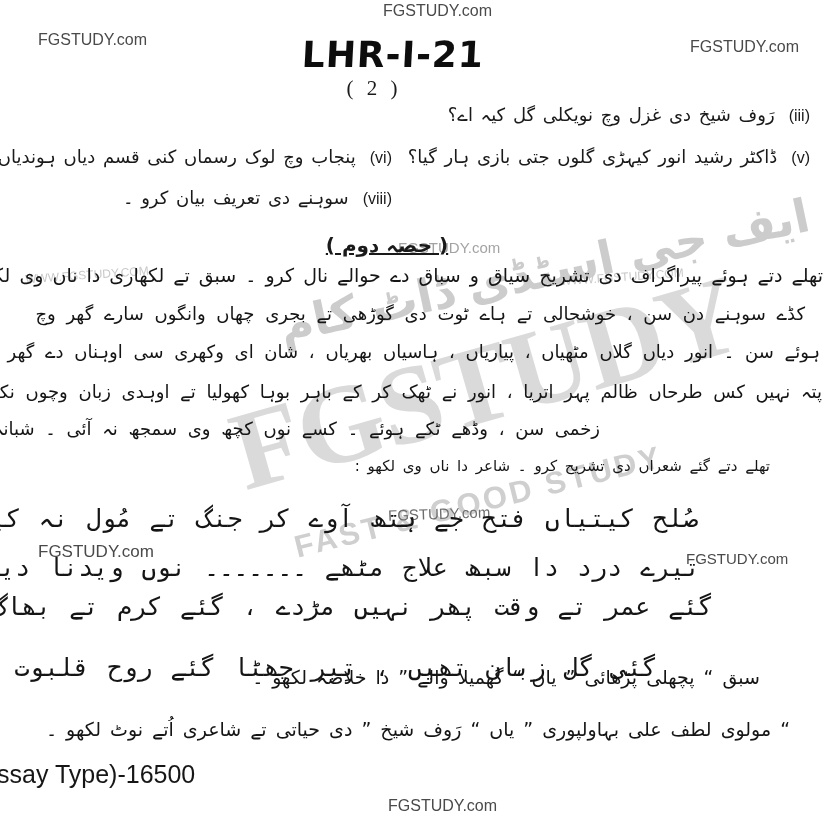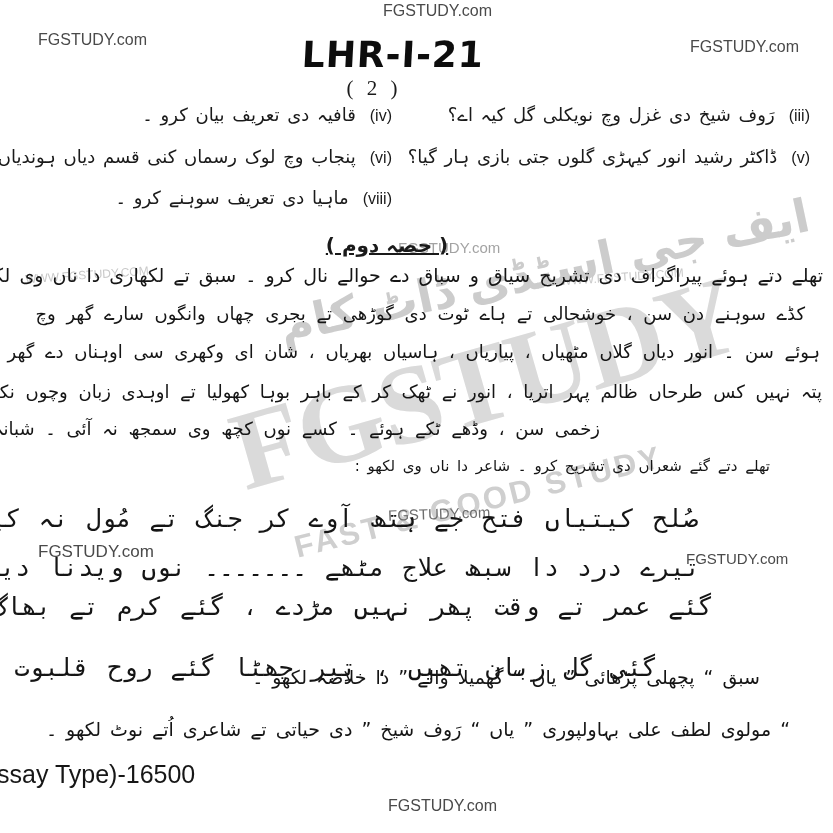--- a/index.html
+++ b/index.html
@@ -129,35 +129,32 @@
 <div class="wm-faint" style="left:25px; top:268px;">WWW.FGSTUDY.COM</div>
 <div class="wm-faint" style="left:560px; top:270px;">WWW.FGSTUDY.COM</div>
 
 <div class="paper-code">LHR-I-21</div>
 <div class="page-number">( 2 )</div>
 
 <div class="qrow" style="top:104px;">
   <div class="q q-right">
     <span class="qnum">(iii)</span><span class="qtext">رَوف شیخ دی غزل وچ نویکلی گل کیہ اے؟</span>
   </div>
-  <div class="q q-left">
-    <span class="qnum">(iv)</span><span class="qtext">قافیہ دی تعریف بیان کرو ۔</span>
-  </div>
 </div>
 <div class="qrow" style="top:146px;">
   <div class="q q-right">
     <span class="qnum">(v)</span><span class="qtext">ڈاکٹر رشید انور کیہڑی گلوں جتی بازی ہار گیا؟</span>
   </div>
   <div class="q q-left">
     <span class="qnum">(vi)</span><span class="qtext">پنجاب وچ لوک رسماں کنی قسم دیاں ہوندیاں نیں؟ وضاحت</span>
   </div>
 </div>
 <div class="qrow" style="top:187px;">
   <div class="q q-left">
-    <span class="qnum">(viii)</span><span class="qtext">ماہیا دی تعریف سوہنے کرو ۔</span>
+    <span class="qnum">(viii)</span><span class="qtext">سوہنے دی تعریف بیان کرو ۔</span>
   </div>
 </div>
 
 <div class="wm-heading">FGSTUDY.com</div>
 <div class="section-heading">( حصہ دوم )</div>
 
 <div class="urdu passage-instruction">تھلے دتے ہوئے پیراگراف دی تشریح سیاق و سباق دے حوالے نال کرو ۔ سبق تے لکھاری دا ناں وی لکھو :</div>
 <div class="urdu p-line" style="top:303px; right:28px;">کڈے سوہنے دن سن ، خوشحالی تے ہاے ٹوت دی گوڑھی تے بجری چھاں وانگوں سارے گھر وچ</div>
 <div class="urdu p-line" style="top:341px; right:13px;">ہوئے سن ۔ انور دیاں گلاں مٹھیاں ، پیاریاں ، ہاسیاں بھریاں ، شان ای وکھری سی اوہناں دے گھر دی ۔</div>
 <div class="urdu p-line" style="top:381px; right:11px;">پتہ نہیں کس طرحاں ظالم پہر اتریا ، انور نے ٹھک کر کے باہر بوہا کھولیا تے اوہدی زبان وچوں نکلن والے</div>

